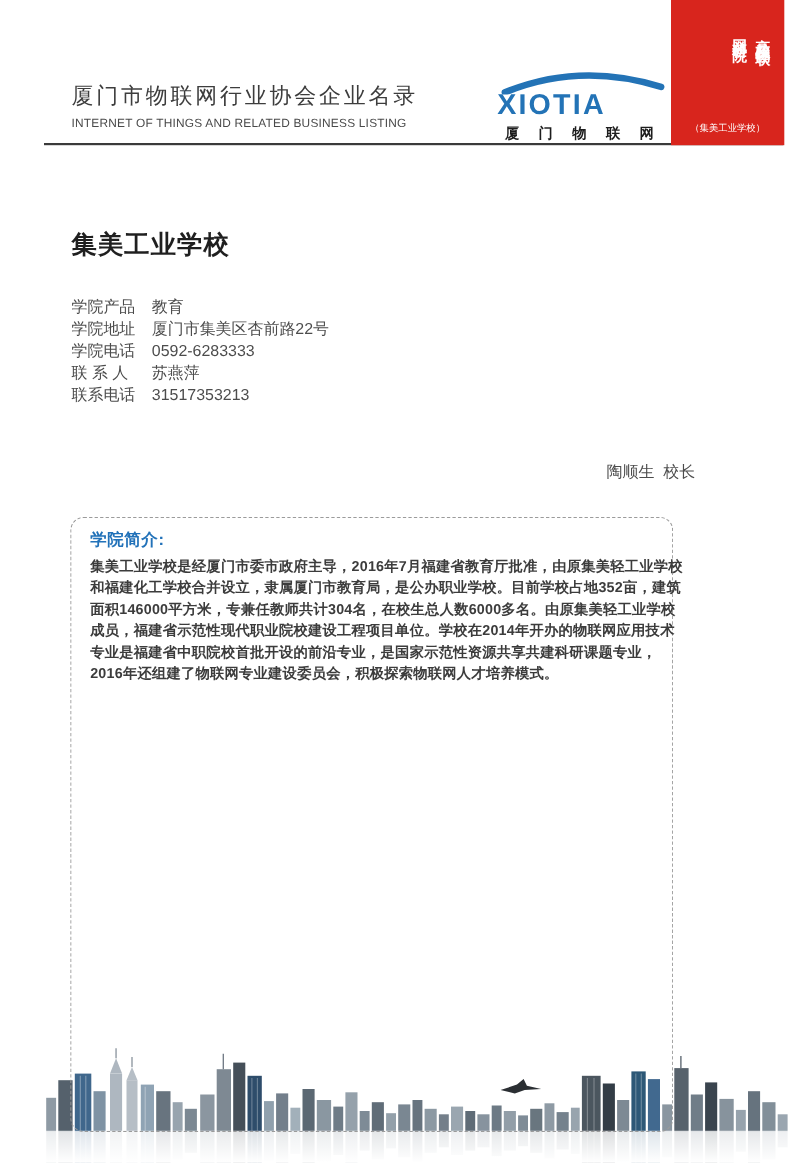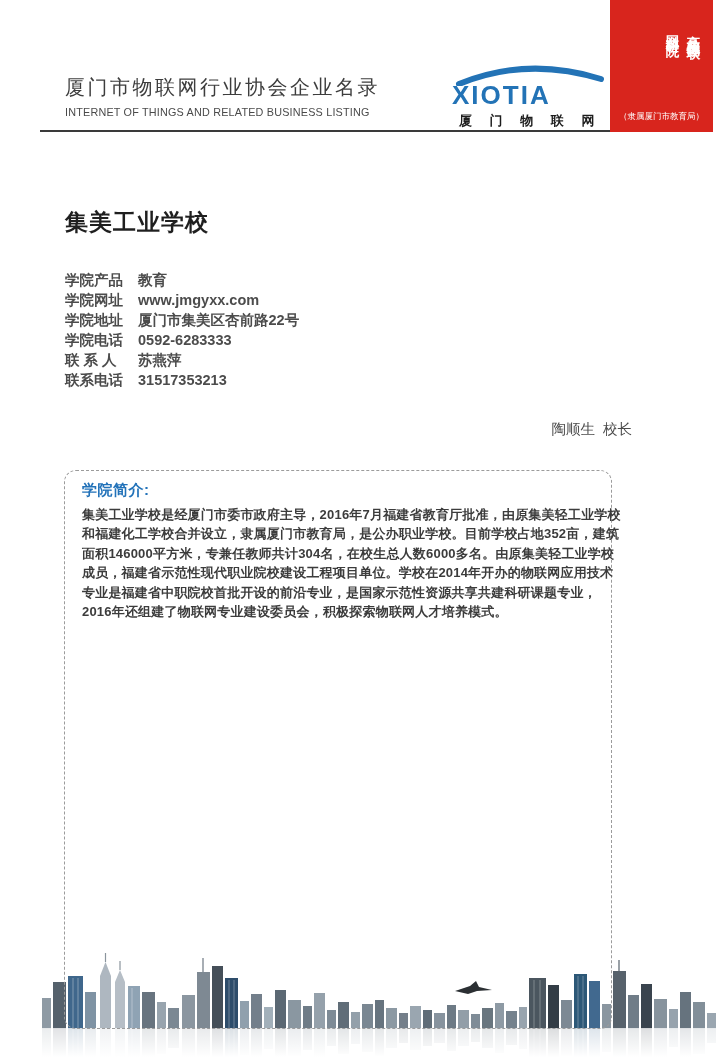--- a/index.html
+++ b/index.html
@@ -44,21 +44,21 @@
   .banner-sub {
     position:absolute; bottom:9px; left:0; width:100%;
     font-size:8.5px; text-align:center; white-space:nowrap; font-weight:500;
   }
   
   .entry-name {
     position:absolute; left:65px; top:207px;
     font-size:23px; font-weight:700; color:#1f1f1f; letter-spacing:1px;
   }
   .contact { position:absolute; left:65px; top:270px; }
-  .contact-row { display:flex; line-height:20px; font-size:14.5px; color:#4c4c4c; font-weight:700; }
+  .contact-row { display:flex; line-height:20px; font-size:14.5px; color:#4c4c4c; font-weight:400; }
   .contact-label { width:73px; white-space:pre; }
   .contact-value { white-space:pre; }
   .principal {
     position:absolute; right:88px; top:420px;
     font-size:14.5px; color:#4c4c4c; font-weight:500; white-space:pre;
   }
   
   .intro-box {
     position:absolute; left:64px; top:470px; width:548px; height:559px;
     border:1.5px dashed #9b9b9b; border-radius:12px;
@@ -88,33 +88,29 @@
   <div class="logo-brand-cn">厦 门 物 联 网</div>
 </div>
 
 <div class="divider"></div>
 
 <div class="banner">
   <div class="banner-vertical">
     <span>高校及物联</span><br>
     <span>网科研院</span>
   </div>
-  <div class="banner-sub">（隶属厦门市教育局）</div>
+  <div class="banner-sub">（集美工业学校）</div>
 </div>
 
 <h1 class="entry-name">集美工业学校</h1>
 
 <div class="contact">
   <div class="contact-row">
     <span class="contact-label">学院产品</span>
     <span class="contact-value">教育</span>
-  </div>
-  <div class="contact-row">
-    <span class="contact-label">学院网址</span>
-    <span class="contact-value">www.jmgyxx.com</span>
   </div>
   <div class="contact-row">
     <span class="contact-label">学院地址</span>
     <span class="contact-value">厦门市集美区杏前路22号</span>
   </div>
   <div class="contact-row">
     <span class="contact-label">学院电话</span>
     <span class="contact-value">0592-6283333</span>
   </div>
   <div class="contact-row">

